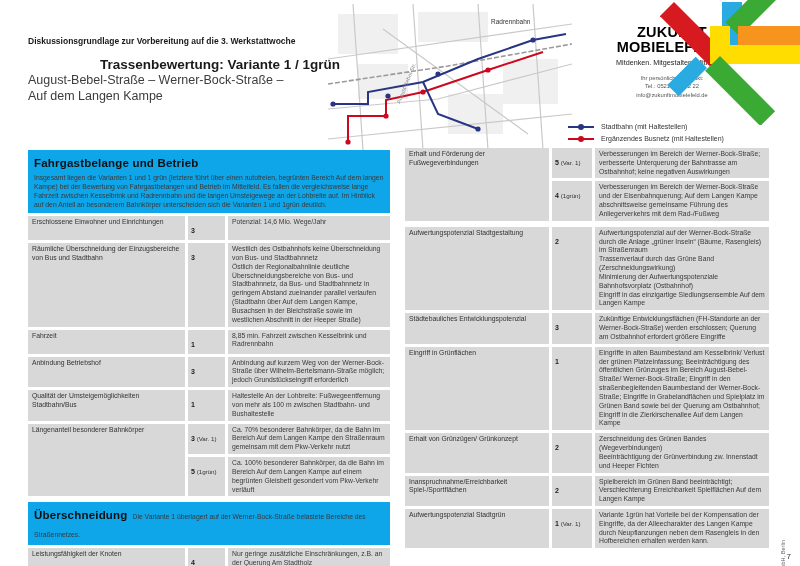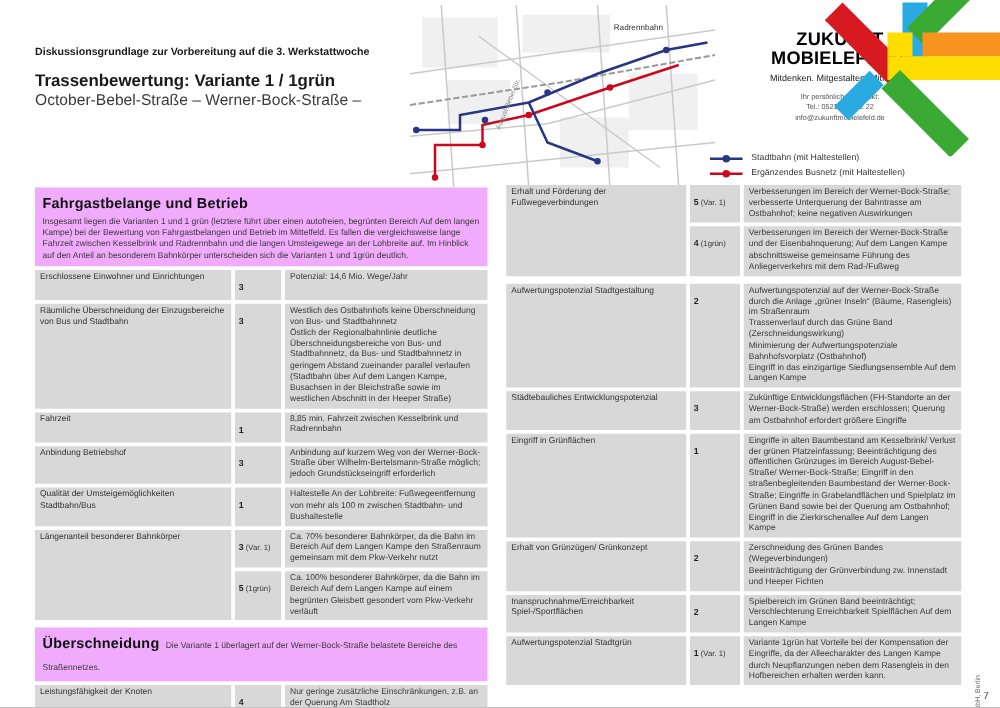--- a/index.html
+++ b/index.html
@@ -2,21 +2,21 @@
 <html><head>
 <meta charset="utf-8">
 <style>
   html,body{margin:0;padding:0;background:#888;}
   .page{position:relative;width:800px;height:566px;background:#ffffff;overflow:hidden;
         font-family:"Liberation Sans",sans-serif;color:#3a3a3a;}
 
   
   .doc-header{position:absolute;left:28px;top:20px;width:312px;margin-top:16px;}
   .meta{font-size:8.5px;font-weight:bold;color:#1a1a1a;line-height:1.4;}
-  .doc-title{margin-top:9px;font-size:13.5px;font-weight:bold;color:#1a1a1a;line-height:1.2;}
+  .doc-title{margin-top:9px;font-size:13.5px;font-weight:bold;color:#1a1a1a;line-height:1.2;text-align:right;}
   .doc-subtitle{font-size:12.5px;color:#3c3c3c;line-height:1.25;}
 
   
   .map{position:absolute;left:328px;top:4px;width:244px;height:146px;}
   .map svg{display:block;}
 
   
   .legend{position:absolute;left:568px;top:123px;}
   .legend-item{display:flex;align-items:center;margin-bottom:5px;}
   .legend-icon{position:relative;width:26px;height:6px;margin-right:7px;}
@@ -29,21 +29,21 @@
   .logo-name{font-size:14.5px;font-weight:bold;letter-spacing:.2px;line-height:1.03;color:#000;}
   .logo-tagline{font-size:7.2px;color:#222;margin-top:3px;}
   .logo-contact{font-size:5.8px;color:#555;margin-top:7px;line-height:1.45;}
   .logo-mark{position:absolute;left:660px;top:0;}
 
   
   .col{position:absolute;}
   #col-left{left:28px;top:150px;width:362px;--lw:157px;--sw:37px;}
   #col-right{left:405px;top:148px;width:364px;--lw:144px;--sw:40px;}
   .section{margin-bottom:6px;}
-  .band{background:#f0abfc;padding:3px 6px 4px;margin-bottom:3px;}
+  .band{background:#0ea5e9;padding:3px 6px 4px;margin-bottom:3px;}
   .sec-title{font-size:11.5px;font-weight:bold;color:#101010;letter-spacing:.2px;}
   .sec-intro{font-size:6.8px;line-height:1.33;margin-top:2px;color:#3a3a3a;}
   .sec-intro-inline{font-size:6.8px;margin-left:5px;color:#3a3a3a;}
   .row{display:flex;gap:3px;margin-bottom:3px;}
   .label-cell{width:var(--lw);flex:0 0 var(--lw);background:#d8d8d8;padding:2px 4px;
               font-size:6.8px;line-height:1.3;color:#333;box-sizing:border-box;}
   .subrows{flex:1;display:flex;flex-direction:column;gap:3px;}
   .subrow{display:flex;gap:3px;flex:1;}
   .score-cell{width:var(--sw);flex:0 0 var(--sw);background:#d8d8d8;padding:2px 3px;box-sizing:border-box;}
   .score-line{line-height:1.25;white-space:nowrap;}
@@ -58,21 +58,22 @@
   .page-num{position:absolute;right:9px;bottom:5px;font-size:8px;color:#333;}
 </style>
 </head>
 <body>
 
 <div class="page">
 
   <div class="doc-header">
     <div class="meta">Diskussionsgrundlage zur Vorbereitung auf die 3. Werkstattwoche</div>
     <div class="doc-title">Trassenbewertung: Variante 1 / 1grün</div>
-    <div class="doc-subtitle">October-Bebel-Straße – Werner-Bock-Straße –</div>
+    <div class="doc-subtitle">August-Bebel-Straße – Werner-Bock-Straße –</div>
+    <div class="doc-subtitle">Auf dem Langen Kampe</div>
   </div>
 
   <div class="map">
     <svg width="244" height="146" viewBox="0 0 244 146">
 
       <g fill="#f0f0f0">
         <rect x="10" y="10" width="60" height="40"></rect>
         <rect x="90" y="8" width="70" height="30"></rect>
         <rect x="175" y="55" width="55" height="45"></rect>
         <rect x="30" y="60" width="50" height="35"></rect>

